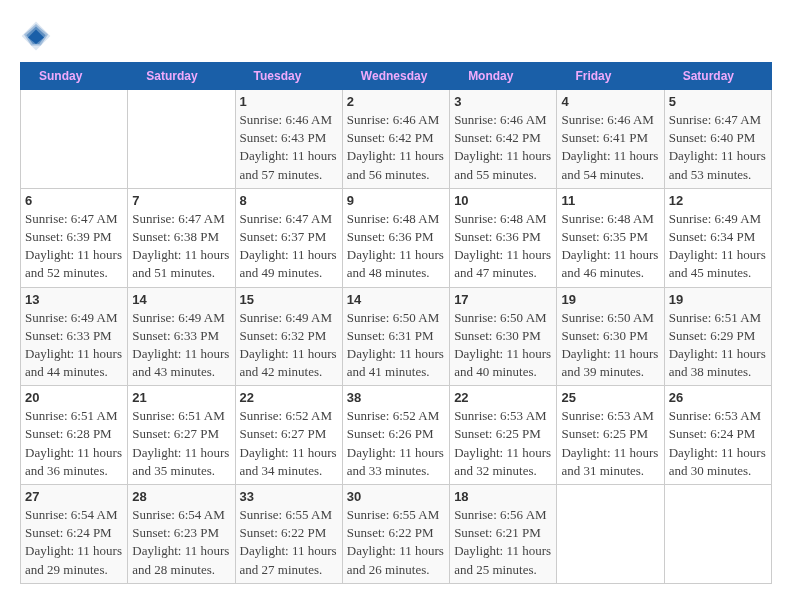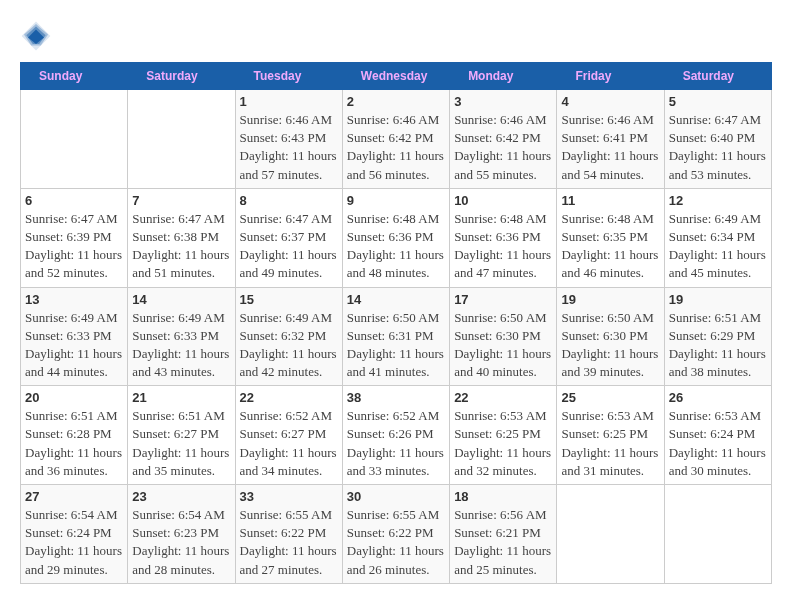--- a/index.html
+++ b/index.html
@@ -295,21 +295,21 @@
         </td>
       </tr>
       <tr>
         <td>
           <span class="day-num">27</span>
           <div class="day-info" style="white-space: pre-line;">Sunrise: 6:54 AM
 Sunset: 6:24 PM
 Daylight: 11 hours and 29 minutes.</div>
         </td>
         <td>
-          <span class="day-num">23</span>
+          <span class="day-num">28</span>
           <div class="day-info" style="white-space: pre-line;">Sunrise: 6:54 AM
 Sunset: 6:23 PM
 Daylight: 11 hours and 28 minutes.</div>
         </td>
         <td>
           <span class="day-num">33</span>
           <div class="day-info" style="white-space: pre-line;">Sunrise: 6:55 AM
 Sunset: 6:22 PM
 Daylight: 11 hours and 27 minutes.</div>
         </td>

